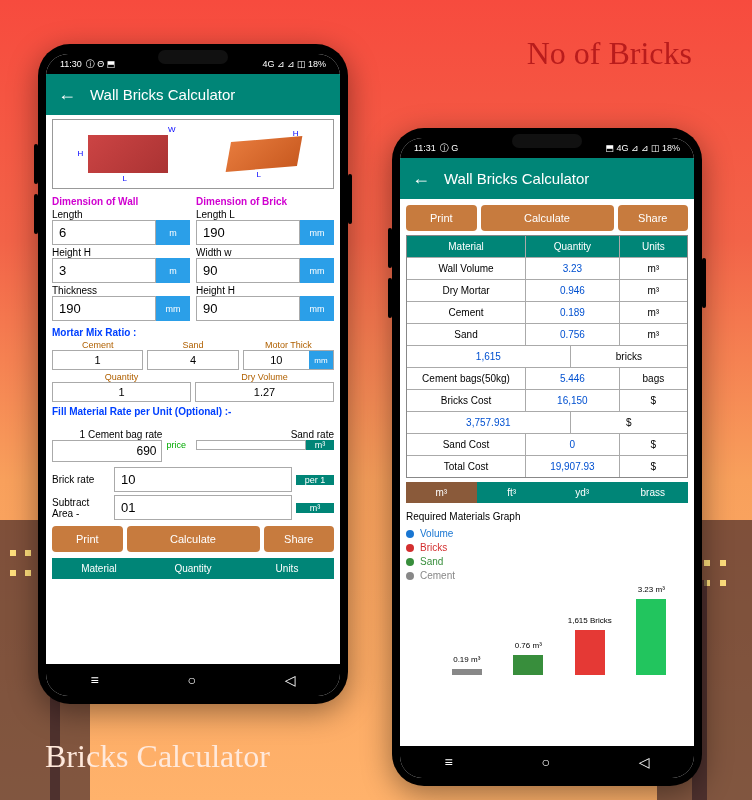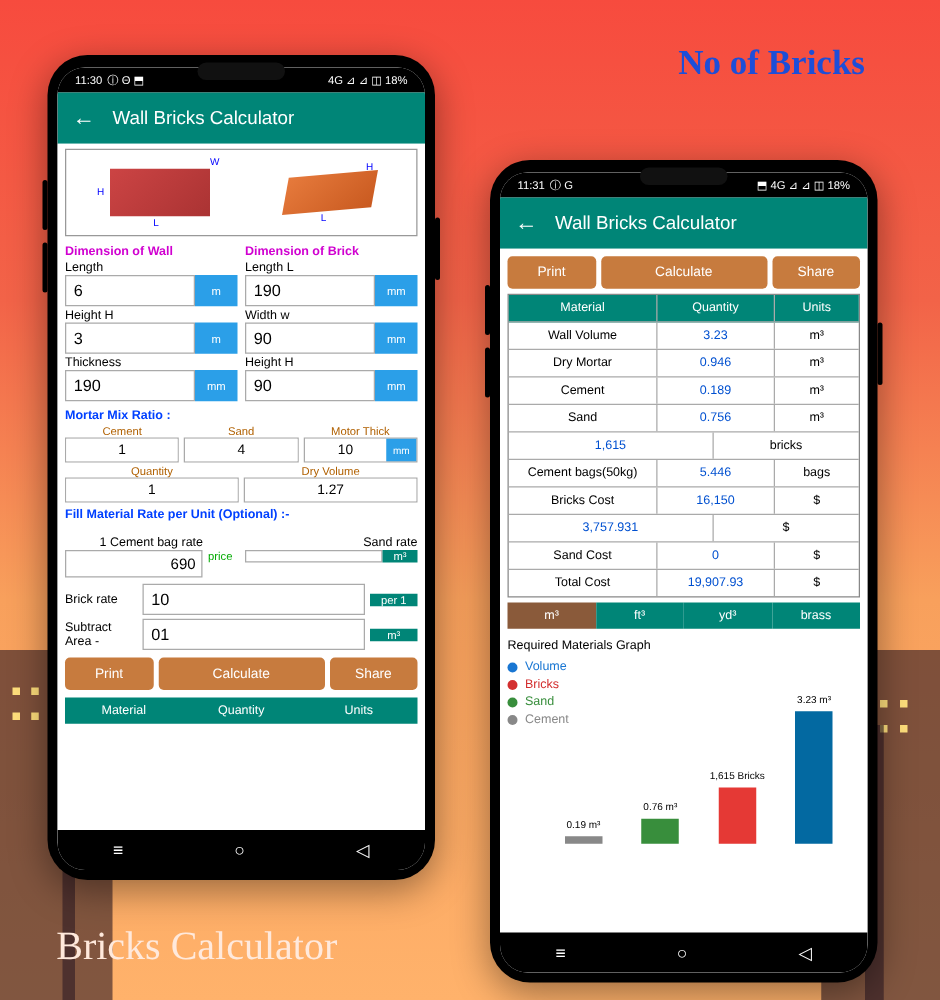--- a/index.html
+++ b/index.html
@@ -4,21 +4,21 @@
 <style>
 * { margin: 0; padding: 0; box-sizing: border-box; font-family: Arial, sans-serif; }
 body { width: 752px; height: 800px; background: linear-gradient(180deg, #f74b3e 0%, #f26348 30%, #f8a05c 60%, #ffb26b 100%); position: relative; overflow: hidden; }
 .bg-buildings { position: absolute; bottom: 0; left: 0; right: 0; height: 350px; z-index: 0; }
 .building { position: absolute; bottom: 0; background: rgba(45, 25, 35, 0.6); }
 .b1 { left: 0; width: 60px; height: 280px; }
 .b2 { left: 50px; width: 40px; height: 200px; }
 .b3 { right: 0; width: 60px; height: 280px; }
 .b4 { right: 45px; width: 50px; height: 220px; }
 .window { position: absolute; width: 6px; height: 6px; background: #ffdf7c; }
-.heading-top { position: absolute; top: 35px; right: 60px; color: #1d4ed8; font-size: 28px; font-weight: bold; font-family: Georgia, serif; z-index: 1; }
+.heading-top { position: absolute; top: 35px; right: 60px; color: #b91c1c; font-size: 32px; font-weight: normal; font-family: Georgia, serif; z-index: 1; }
 .heading-bottom { position: absolute; bottom: 25px; left: 45px; color: #ffe9dc; font-size: 32px; font-weight: normal; font-family: Georgia, serif; z-index: 1; }
 
 .phone { position: absolute; background: #000; border-radius: 32px; padding: 10px 8px 8px 8px; box-shadow: 0 8px 30px rgba(0,0,0,0.4); z-index: 2; }
 .phone::before, .phone::after { content: ''; position: absolute; background: #000; border-radius: 3px; }
 .phone1 { top: 44px; left: 38px; width: 310px; height: 660px; }
 .phone2 { top: 128px; left: 392px; width: 310px; height: 658px; }
 .side-btn { position: absolute; background: #000; width: 4px; border-radius: 2px; }
 .sb1 { left: -4px; top: 100px; height: 40px; }
 .sb2 { left: -4px; top: 150px; height: 40px; }
 .sb3 { right: -4px; top: 130px; height: 50px; }
@@ -94,21 +94,21 @@
 .lg-blue { background: #1976d2; } .lg-red { background: #d32f2f; } .lg-green { background: #388e3c; } .lg-grey { background: #888; }
 .legend .lt { color: inherit; }
 .legend.blue { color: #1976d2; } .legend.red { color: #d32f2f; } .legend.green { color: #388e3c; } .legend.grey { color: #888; }
 
 .chart-area { position: relative; height: 90px; margin-top: 4px; display: flex; align-items: flex-end; justify-content: space-around; padding: 0 6px 0 30px; }
 .bar { width: 30px; position: relative; }
 .bar-label { position: absolute; top: -14px; left: 50%; transform: translateX(-50%); white-space: nowrap; font-size: 8px; color: #000; }
 .bar.grey { background: #888; height: 6px; }
 .bar.green { background: #388e3c; height: 20px; }
 .bar.red { background: #e53935; height: 45px; }
-.bar.blue { background: #0369a1; height: 106px; }
+.bar.blue { background: #22c55e; height: 76px; }
 
 .nav-bar { background: #000; display: flex; justify-content: space-around; align-items: center; padding: 8px 0; }
 .nav-icon { color: #fff; font-size: 14px; }
 </style>
 </head>
 <body>
 
 <div class="bg-buildings">
   <div class="building b1">
       <div class="window" style="top:30px;left:10px"></div>

